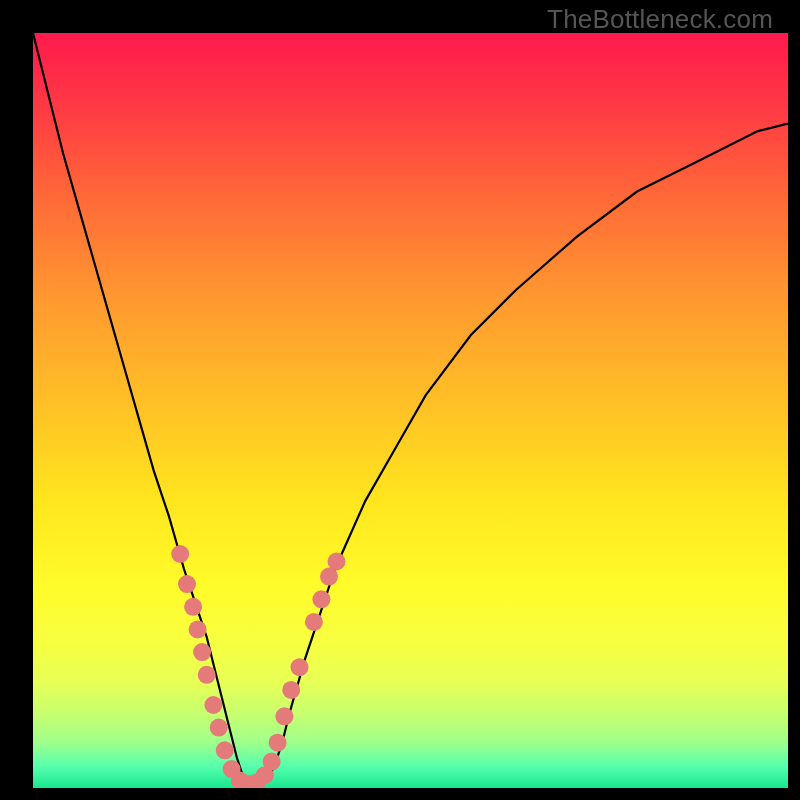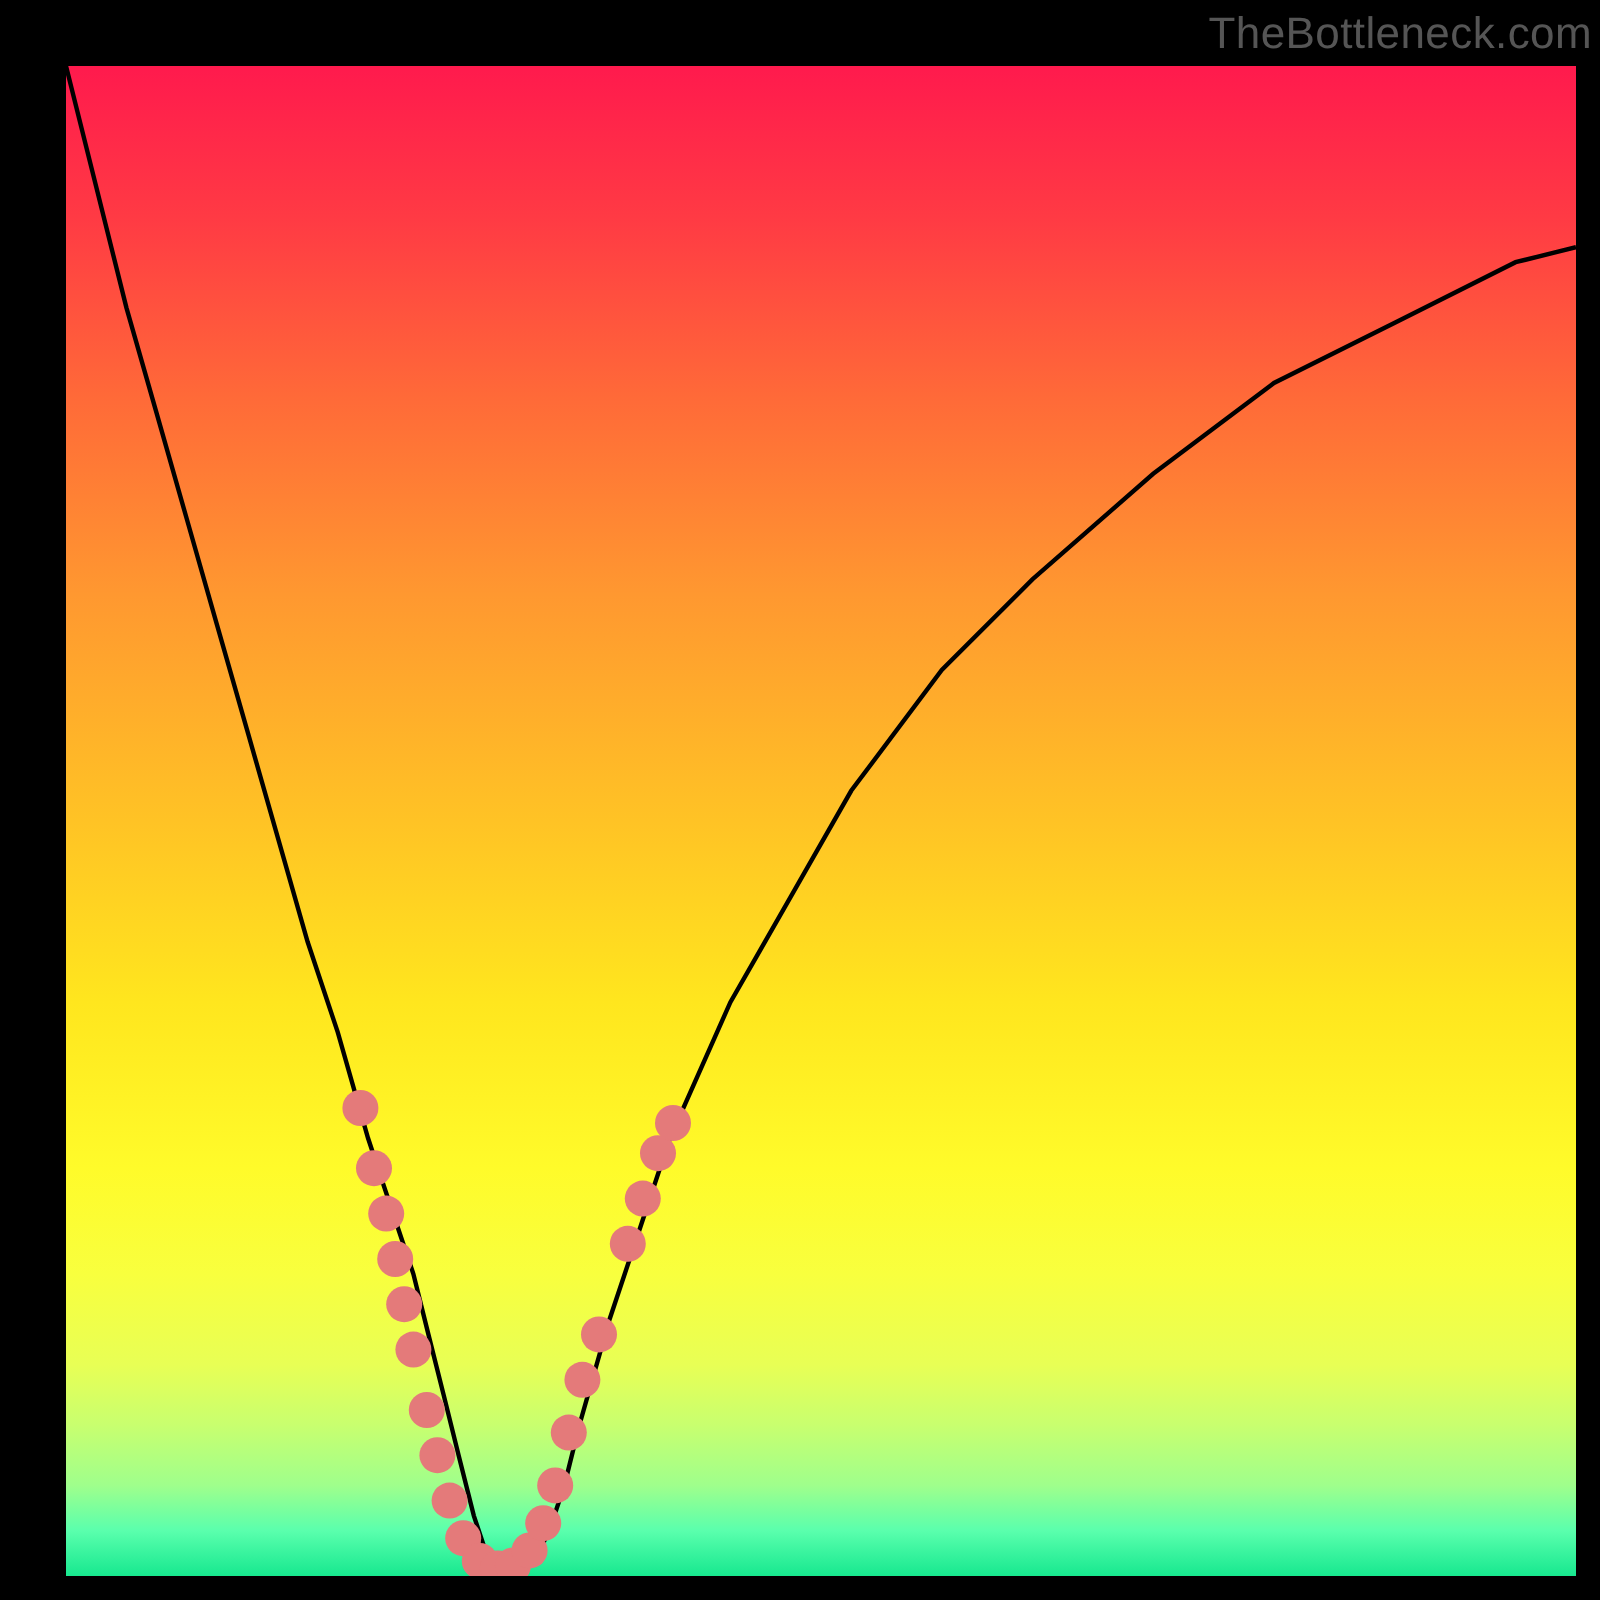--- a/index.html
+++ b/index.html
@@ -40,23 +40,23 @@
       #e8ff55 86%,
       #c8ff6f 90%,
       #9fff8c 94%,
       #5affad 97%,
       #17e88f 100%
     );
   }
   .watermark {
     position: absolute;
     top: 4px;
-    right: 4px;
+    right: 27px;
     color: #555;
-    font-size: 22px;
+    font-size: 26px;
     font-weight: 500;
     letter-spacing: 0.2px;
     user-select: none;
   }
   svg.curve {
     position: absolute;
     inset: 0;
   }
 </style>
 </head>

